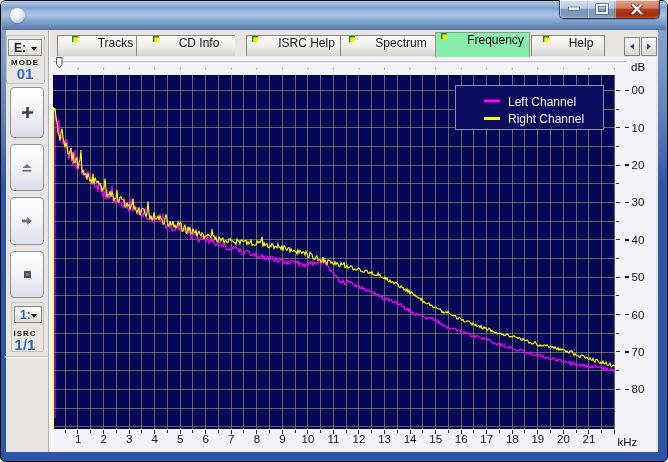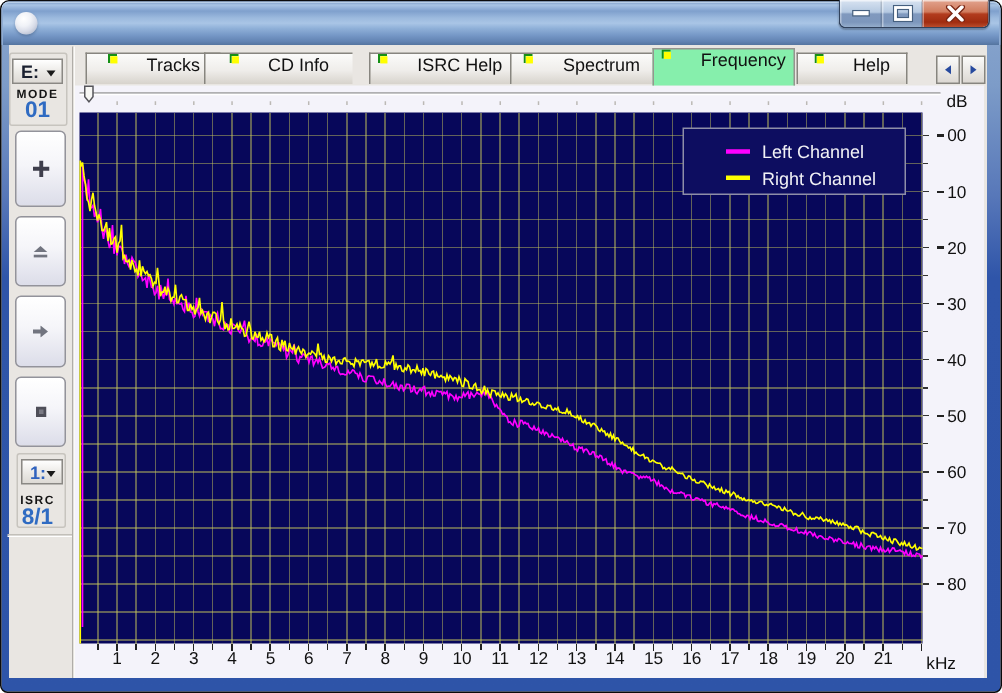--- a/index.html
+++ b/index.html
@@ -148,21 +148,21 @@
       <rect x="0" y="0" width="7" height="7" fill="#4E4E58"></rect>
       <rect x="2" y="2" width="3" height="3" fill="#7A7A84"></rect>
     </svg>
   </div>
 <div id="sidegroupb"></div>
 <div class="combo" style="left:14px;top:306px;width:28px;height:17px;">
     <span class="tx" style="color:#2F62BE;">1:</span>
     <span class="arr"></span>
   </div>
 <div class="slab" style="top:329px;">ISRC</div>
-<div class="snum" style="top:336px;">8/1</div>
+<div class="snum" style="top:336px;">1/1</div>
 <div id="sideline"></div>
 <svg id="overlay" width="668" height="462" viewBox="0 0 668 462">
 <g>
 <line x1="53" y1="62" x2="627" y2="62" stroke="#9A9A9A"></line>
 <line x1="53" y1="63" x2="627" y2="63" stroke="#FFFFFF"></line>
 <line x1="78.1" y1="67.5" x2="78.1" y2="70" stroke="#BCB9B5"></line>
 <line x1="103.6" y1="67.5" x2="103.6" y2="70" stroke="#BCB9B5"></line>
 <line x1="129.2" y1="67.5" x2="129.2" y2="70" stroke="#BCB9B5"></line>
 <line x1="154.7" y1="67.5" x2="154.7" y2="70" stroke="#BCB9B5"></line>
 <line x1="180.3" y1="67.5" x2="180.3" y2="70" stroke="#BCB9B5"></line>

